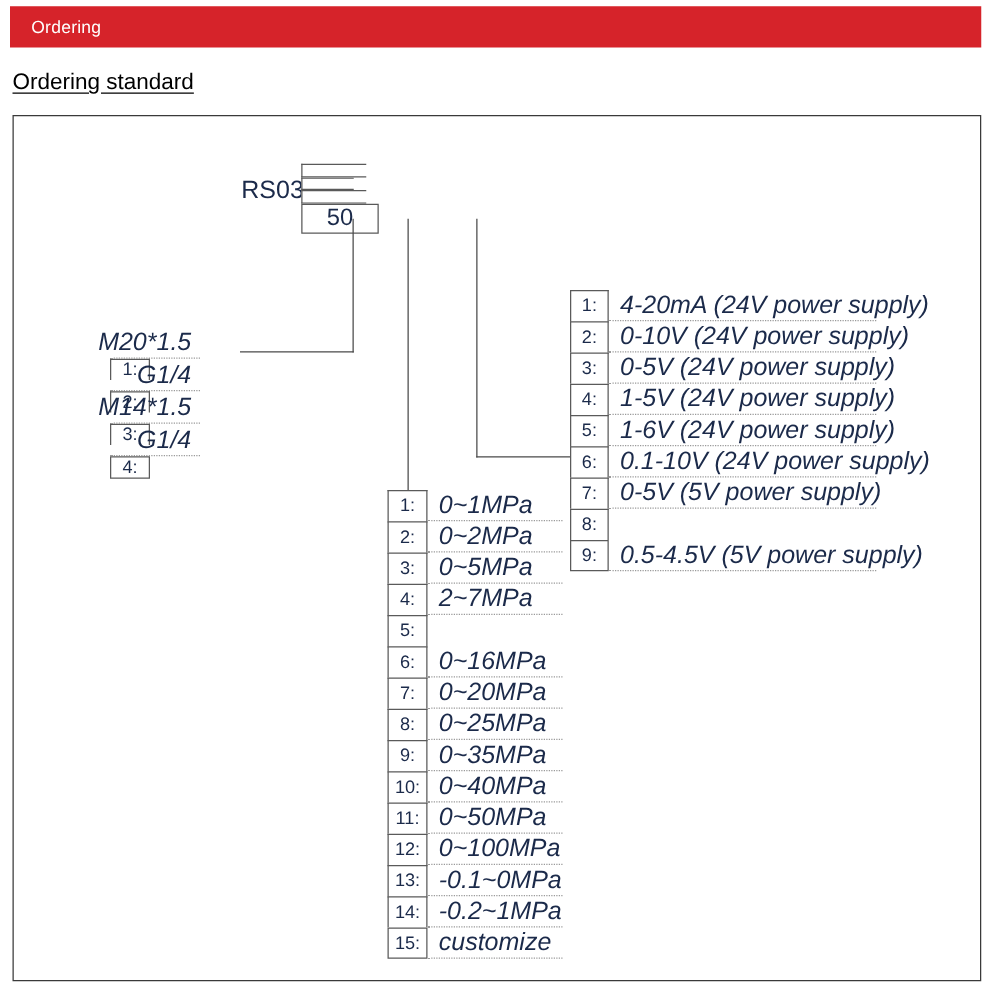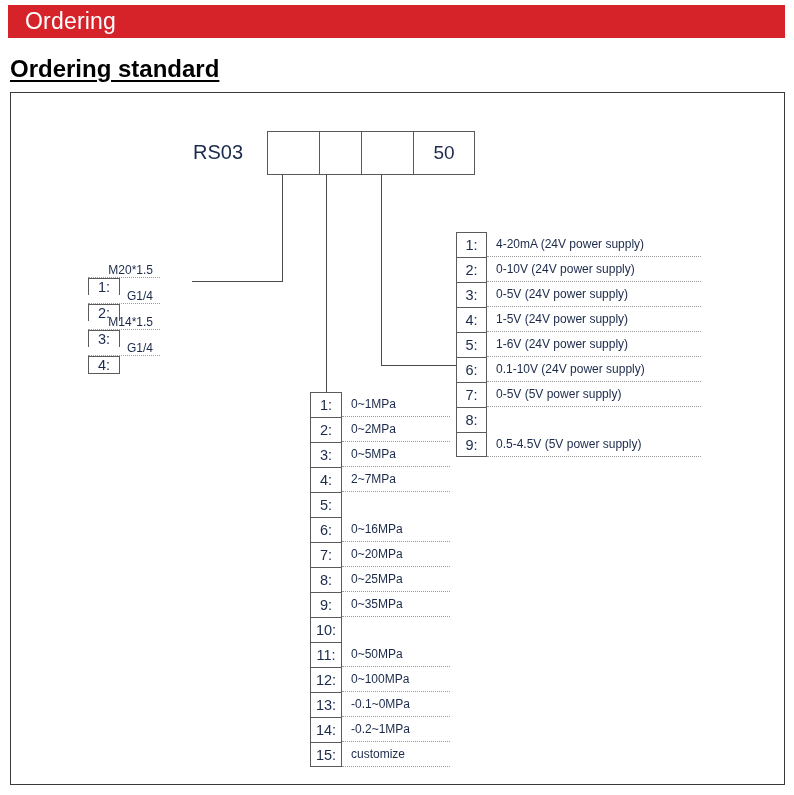--- a/index.html
+++ b/index.html
@@ -13,48 +13,49 @@
   }
   #page{position:relative;width:794px;height:795px;}
 
   
   .header-bar{
     position:absolute;left:8px;top:5px;width:777px;height:33px;
     background:#d6232a;
   }
   .header-bar .header-title{
     position:absolute;left:17px;top:4px;
-    font-size:23px;color:#ffffff;letter-spacing:.2px;
+    font-size:14px;color:#ffffff;letter-spacing:.2px;
     line-height:25px;
   }
 
   .section-title{
     position:absolute;left:10px;top:55px;
-    font-size:24px;font-weight:bold;color:#000000;
+    font-size:18px;font-weight:normal;color:#000000;
     text-decoration:underline;
     text-underline-offset:3px;
   }
 
   
   .frame{
     position:absolute;left:10px;top:92px;width:775px;height:693px;
     border:1.4px solid #3a3a3a;
     background:#fff;
     box-sizing:border-box;
   }
 
   
   .code-label{
     position:absolute;left:193px;top:141px;
     font-size:20px;color:#1b2a4a;
   }
   .code-boxes{
-    position:absolute;left:267px;top:131px;height:44px;
+    position:absolute;left:241px;top:131px;height:56px;
     display:flex;
     box-sizing:border-box;
+    flex-direction:column;
   }
   .code-boxes .cbox{
     border:1.3px solid #595959;
     border-right-width:0;
     height:44px;
     box-sizing:border-box;
     display:flex;align-items:center;justify-content:center;
     font-size:19px;color:#1b2a4a;
     background:#fff;
   }
@@ -82,24 +83,25 @@
     border-right:1.4px solid #5a5a5a;
     border-top:1.4px solid #5a5a5a;
     display:flex;align-items:center;justify-content:center;
     font-size:14.5px;color:#1b2a4a;
     background:#fff;
   }
   .opt-row:last-child .opt-num{border-bottom:1.4px solid #5a5a5a;}
   .opt-txt{
     box-sizing:border-box;
     display:flex;align-items:center;
-    font-size:12px;color:#1b2a4a;
+    font-size:20px;color:#1b2a4a;
     border-bottom:1px dotted #9a9a9a;
     padding-left:9px;
     white-space:nowrap;
+    font-style:italic;
   }
 
   
   #thread-table{left:88px;top:263px;}
   #thread-table .opt-row{flex-direction:column;height:26px;}
   #thread-table .opt-txt{
     width:72px;justify-content:flex-end;padding-left:0;padding-right:7px;
     border-bottom:1px dotted #9a9a9a;
   }
   #thread-table .opt-num{width:32px;}
@@ -193,20 +195,21 @@
     <div class="opt-row">
       <span class="opt-num">8:</span>
       <span class="opt-txt">0~25MPa</span>
     </div>
     <div class="opt-row">
       <span class="opt-num">9:</span>
       <span class="opt-txt">0~35MPa</span>
     </div>
     <div class="opt-row">
       <span class="opt-num">10:</span>
+      <span class="opt-txt">0~40MPa</span>
     </div>
     <div class="opt-row">
       <span class="opt-num">11:</span>
       <span class="opt-txt">0~50MPa</span>
     </div>
     <div class="opt-row">
       <span class="opt-num">12:</span>
       <span class="opt-txt">0~100MPa</span>
     </div>
     <div class="opt-row">

